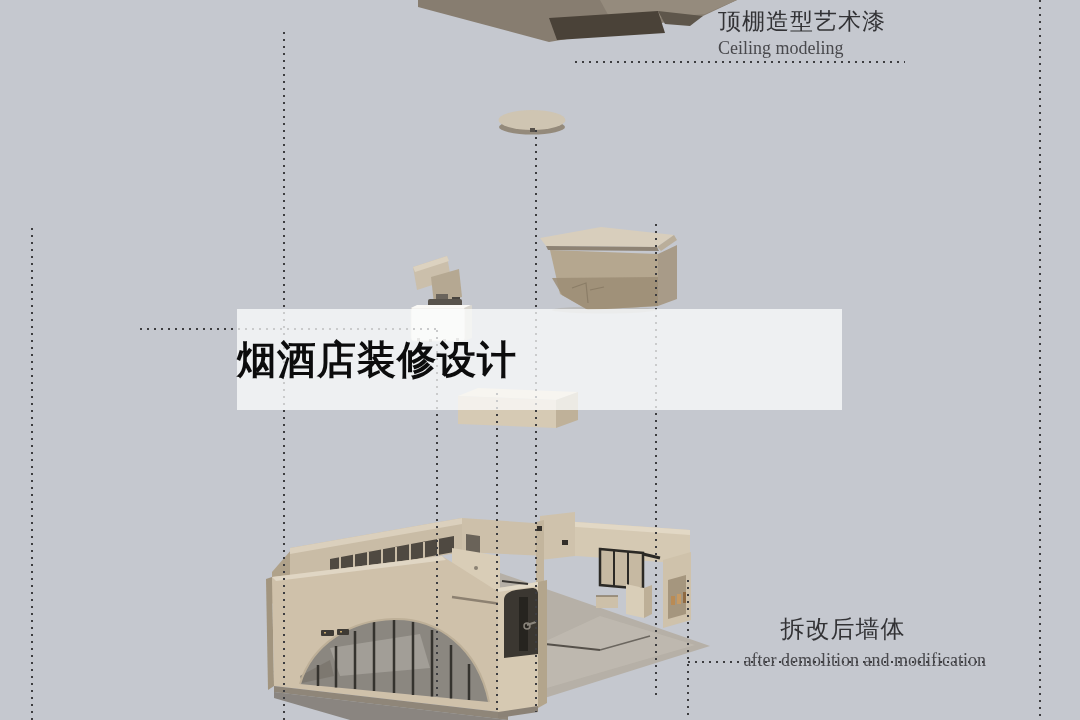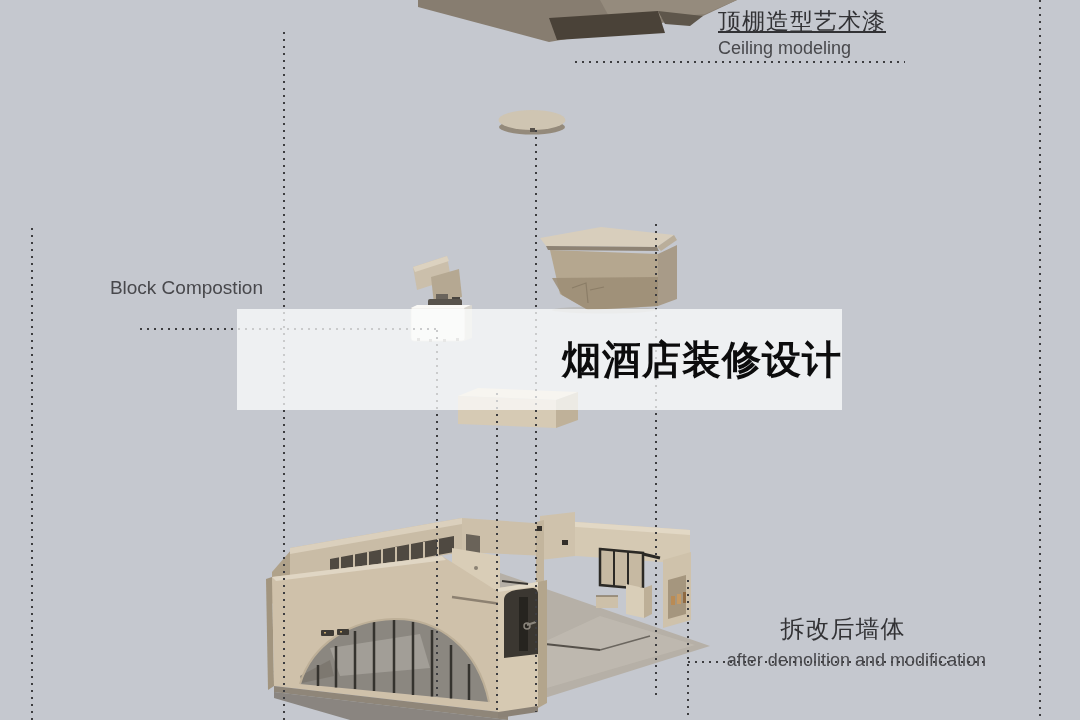--- a/index.html
+++ b/index.html
@@ -11,34 +11,34 @@
   .stage{position:relative;width:1080px;height:720px;overflow:hidden;background:var(--bg);}
   svg{position:absolute;left:0;top:0;}
   
   .vdots{position:absolute;width:2px;z-index:3;
     background:repeating-linear-gradient(180deg,var(--dot) 0 2px,rgba(0,0,0,0) 2px 7px);}
   .hdots{position:absolute;height:2px;z-index:3;
     background:repeating-linear-gradient(90deg,var(--dot) 0 2px,rgba(0,0,0,0) 2px 7px);}
   
   .callout{position:absolute;z-index:4;}
   .cn{color:var(--cn);letter-spacing:1px;white-space:nowrap;}
-  .en{color:var(--en);white-space:nowrap;}
+  .en{color:var(--en);white-space:nowrap;font-family:Liberation Serif, serif;}
   .callout.right{text-align:right;}
   #callout-ceiling{left:718px;top:6px;}
-  #callout-ceiling .cn{font-size:23px;text-decoration:underline;}
+  #callout-ceiling .cn{font-size:23px;}
   #callout-ceiling .en{font-size:18px;margin-top:1px;}
   #callout-block{left:61px;top:277px;width:202px;}
   #callout-block .cn{font-size:24px;}
   #callout-block .en{font-size:19px;margin-top:0px;}
   #callout-demolition{left:700px;top:613px;width:286px;}
   #callout-demolition .cn{font-size:24px;text-align:center;}
   #callout-demolition .en{font-size:18px;margin-top:5px;}
   
   .banner{position:absolute;left:237px;top:309px;width:605px;height:101px;
-    background:var(--banner);z-index:5;display:flex;align-items:center;justify-content:flex-end;}
+    background:var(--banner);z-index:5;display:flex;align-items:center;justify-content:flex-start;}
   .banner .title{font-size:39px;font-weight:800;color:var(--title);letter-spacing:1px;white-space:nowrap;}
 </style>
 </head>
 <body>
 
 <div class="stage">
 
   <svg width="1080" height="720" viewBox="0 0 1080 720">
 
     <g>
@@ -204,21 +204,20 @@
   <div class="hdots" style="left:575px;top:61px;width:330px;"></div>
   <div class="hdots" style="left:140px;top:328px;width:297px;"></div>
   <div class="hdots" style="left:688px;top:661px;width:300px;"></div>
 
   <div class="callout" id="callout-ceiling">
     <div class="cn">顶棚造型艺术漆</div>
     <div class="en">Ceiling modeling</div>
   </div>
 
   <div class="callout right" id="callout-block">
-    <div class="en">Block Compostion</div>
   </div>
 
   <div class="callout right" id="callout-demolition">
     <div class="cn">拆改后墙体</div>
     <div class="en">after demolition and modification</div>
   </div>
 
   <div class="banner">
     <div class="title">烟酒店装修设计</div>
   </div>

